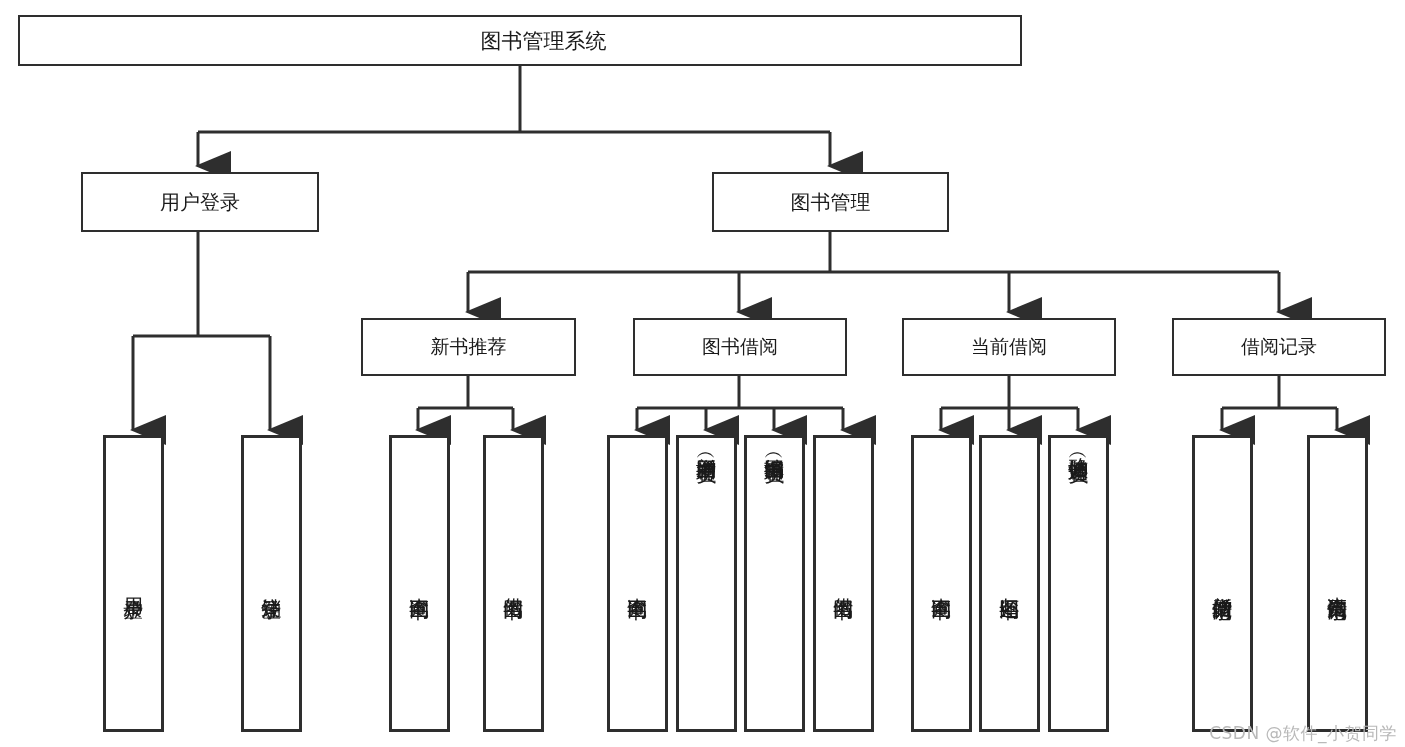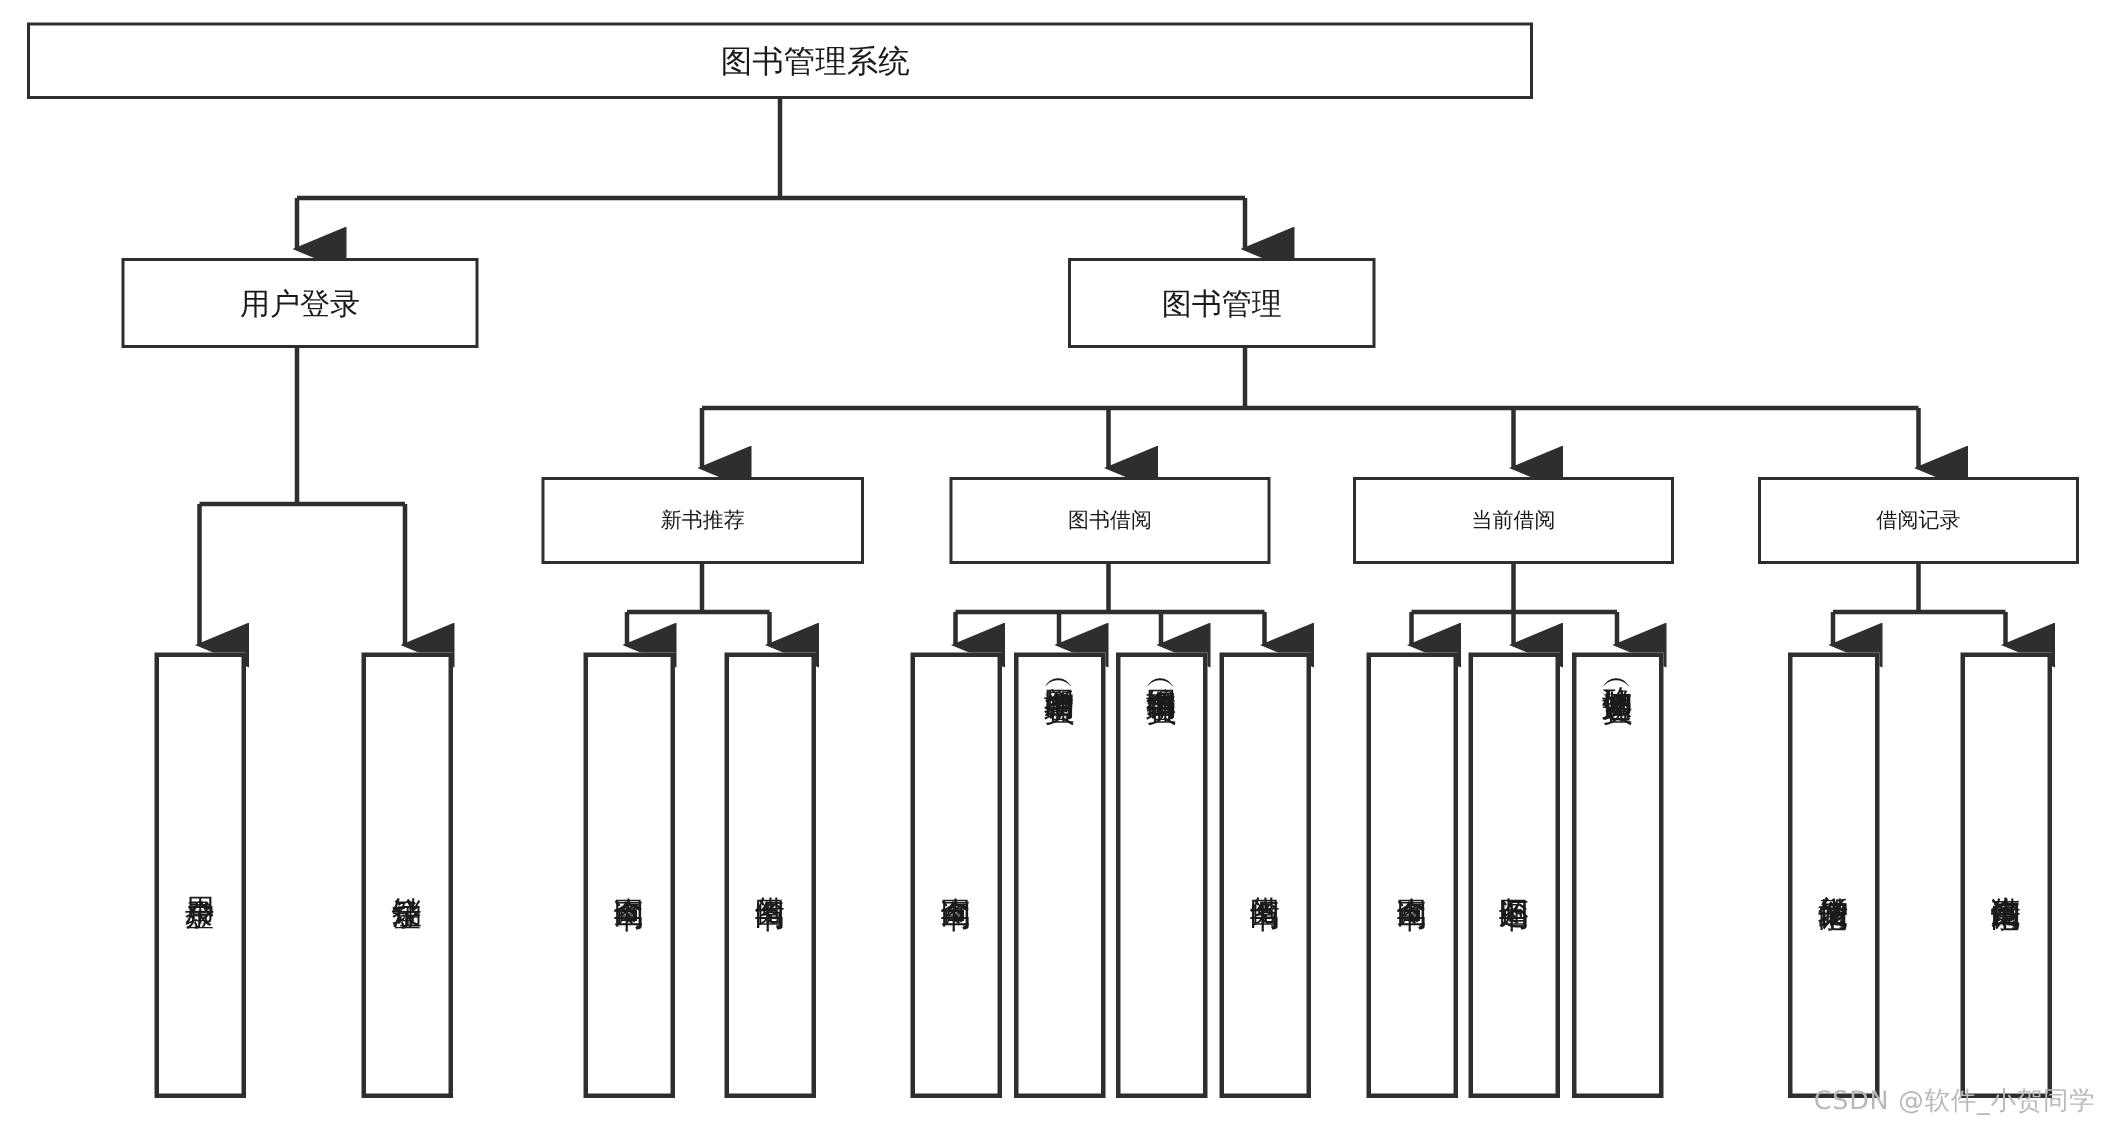--- a/index.html
+++ b/index.html
@@ -18,21 +18,21 @@
     box-sizing:border-box;
     background:#ffffff;
     border:2px solid #2e2e2e;
     display:flex;
     align-items:center;
     justify-content:center;
     color:#1a1a1a;
   }
   .node.root    { font-size:21px; }
   .node.level1  { font-size:20px; }
-  .node.level2  { font-size:14px; }
+  .node.level2  { font-size:19px; }
 
   .node.leaf{
     border-width:3px;
     align-items:flex-start;
     justify-content:center;
     padding-top:0;
   }
   .leaf .vtext{
     writing-mode:vertical-rl;
     text-orientation:upright;
@@ -114,21 +114,21 @@
   </svg>
 
   <div class="node root" style="left:18px;top:15px;width:1004px;height:51px;padding-left:47px;">
     <span>图书管理系统</span>
   </div>
 
   <div class="node level1" style="left:81px;top:172px;width:238px;height:60px;">
     <span>用户登录</span>
   </div>
 
-  <div class="node level1" style="left:712px;top:172px;width:205px;height:60px;">
+  <div class="node level1" style="left:712px;top:172px;width:237px;height:60px;">
     <span>图书管理</span>
   </div>
 
   <div class="node level2" style="left:361px;top:318px;width:215px;height:58px;">
     <span>新书推荐</span>
   </div>
 
   <div class="node level2" style="left:902px;top:318px;width:214px;height:58px;">
     <span>当前借阅</span>
   </div>

